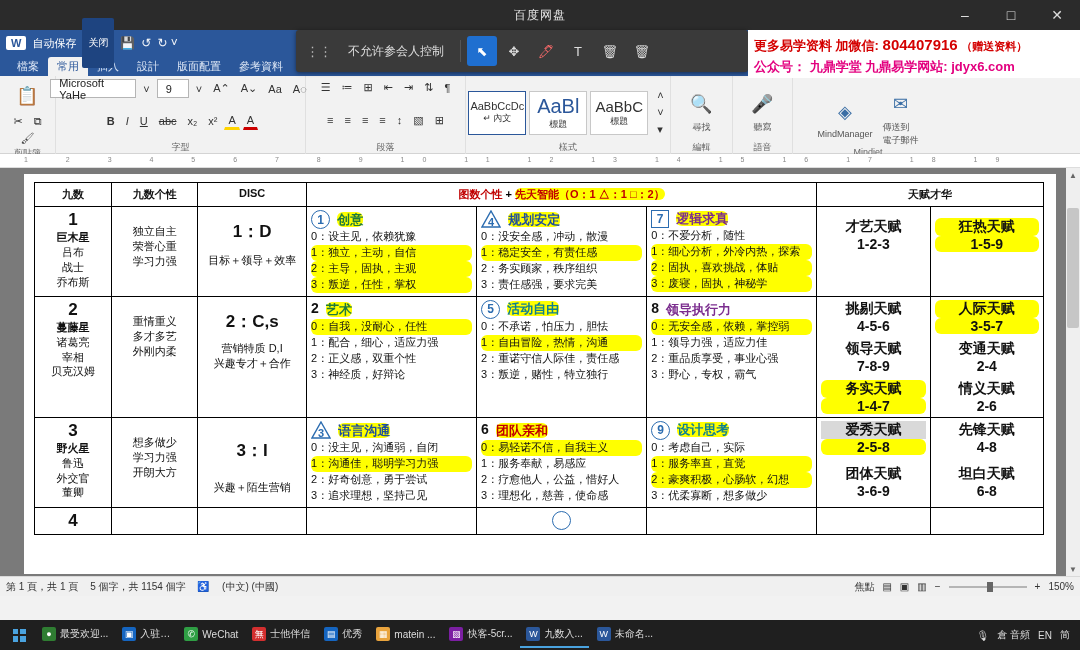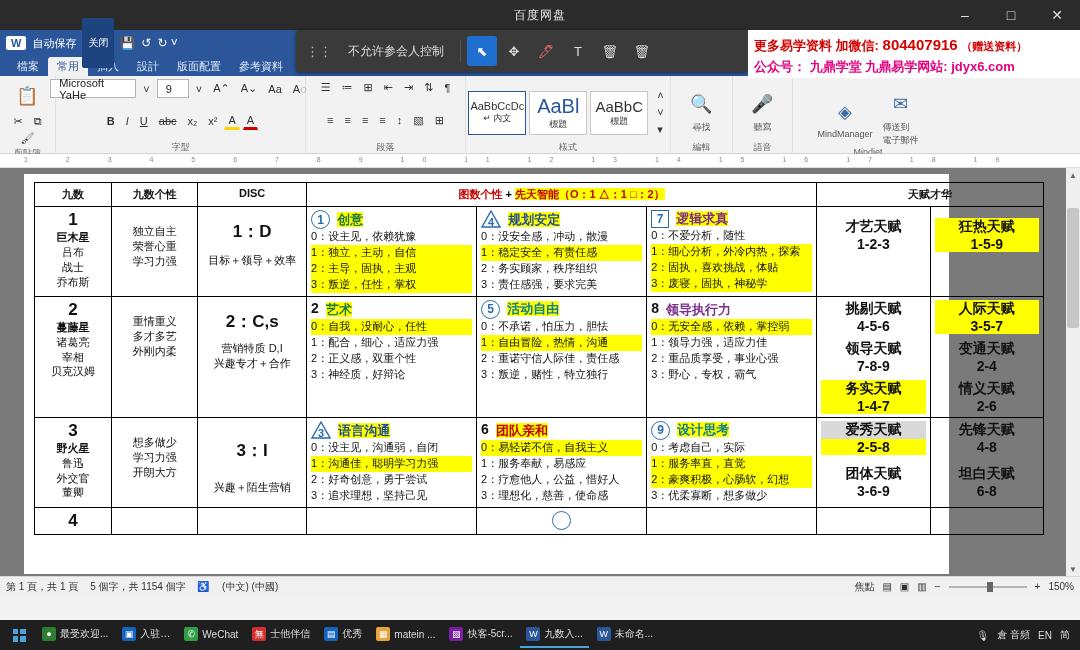--- a/index.html
+++ b/index.html
@@ -68,32 +68,32 @@
              font-size:18px; color:#3a6ea5; }
   .gcol { display:flex; flex-direction:column; align-items:center; font-size:9px; color:#555; }
 
   
   .ruler { height:14px; background:#fff; border-bottom:1px solid #ddd; position:relative;
            font-size:7px; color:#888; overflow:hidden; }
   .ruler .ticks { position:absolute; left:0; top:2px; white-space:nowrap; letter-spacing:18px; padding-left:24px; }
 
   
   .doc-area { position:absolute; left:0; top:168px; width:1080px; height:408px; background:#7a7a7a; overflow:hidden; }
-  .page { position:absolute; left:24px; top:6px; width:925px; height:400px; background:#fff; }
+  .page { position:absolute; left:24px; top:6px; width:1032px; height:400px; background:#fff; }
 
   table.gridtbl { border-collapse:collapse; table-layout:fixed; width:1010px; margin:8px 0 0 10px; }
   table.gridtbl td { border:1px solid #000; vertical-align:top; padding:3px 4px; font-size:11px; color:#111; }
   .hdr { text-align:center; font-weight:bold; color:#d40000; font-size:13px; padding:4px 2px !important; }
   .hdr.mix .plus { color:#000; }
   .hdr.mix .hl { background:#ffff00; }
   .numcell { text-align:center; }
   .bignum { font-size:17px; font-weight:bold; }
   .cellline { line-height:1.35; }
   .sub { font-size:11px; line-height:1.45; }
-  .hl { background:#ffff00; }
+  .hl { background:#ffff00;border-radius:6px; }
   .hlg { background:#d9d9d9; }
   .circ {
     display:inline-flex; width:19px; height:19px; border:1.5px solid #2b6cb0; color:#2b6cb0;
     border-radius:50%; align-items:center; justify-content:center; font-size:12px; font-weight:bold;
     vertical-align:middle;
   }
   .tri-wrap { display:inline-flex; width:20px; height:18px; align-items:center; justify-content:center;
               position:relative; color:#2b6cb0; font-size:11px; font-weight:bold; }
   .tri-wrap svg { position:absolute; left:0; top:0; }
   .sq {

